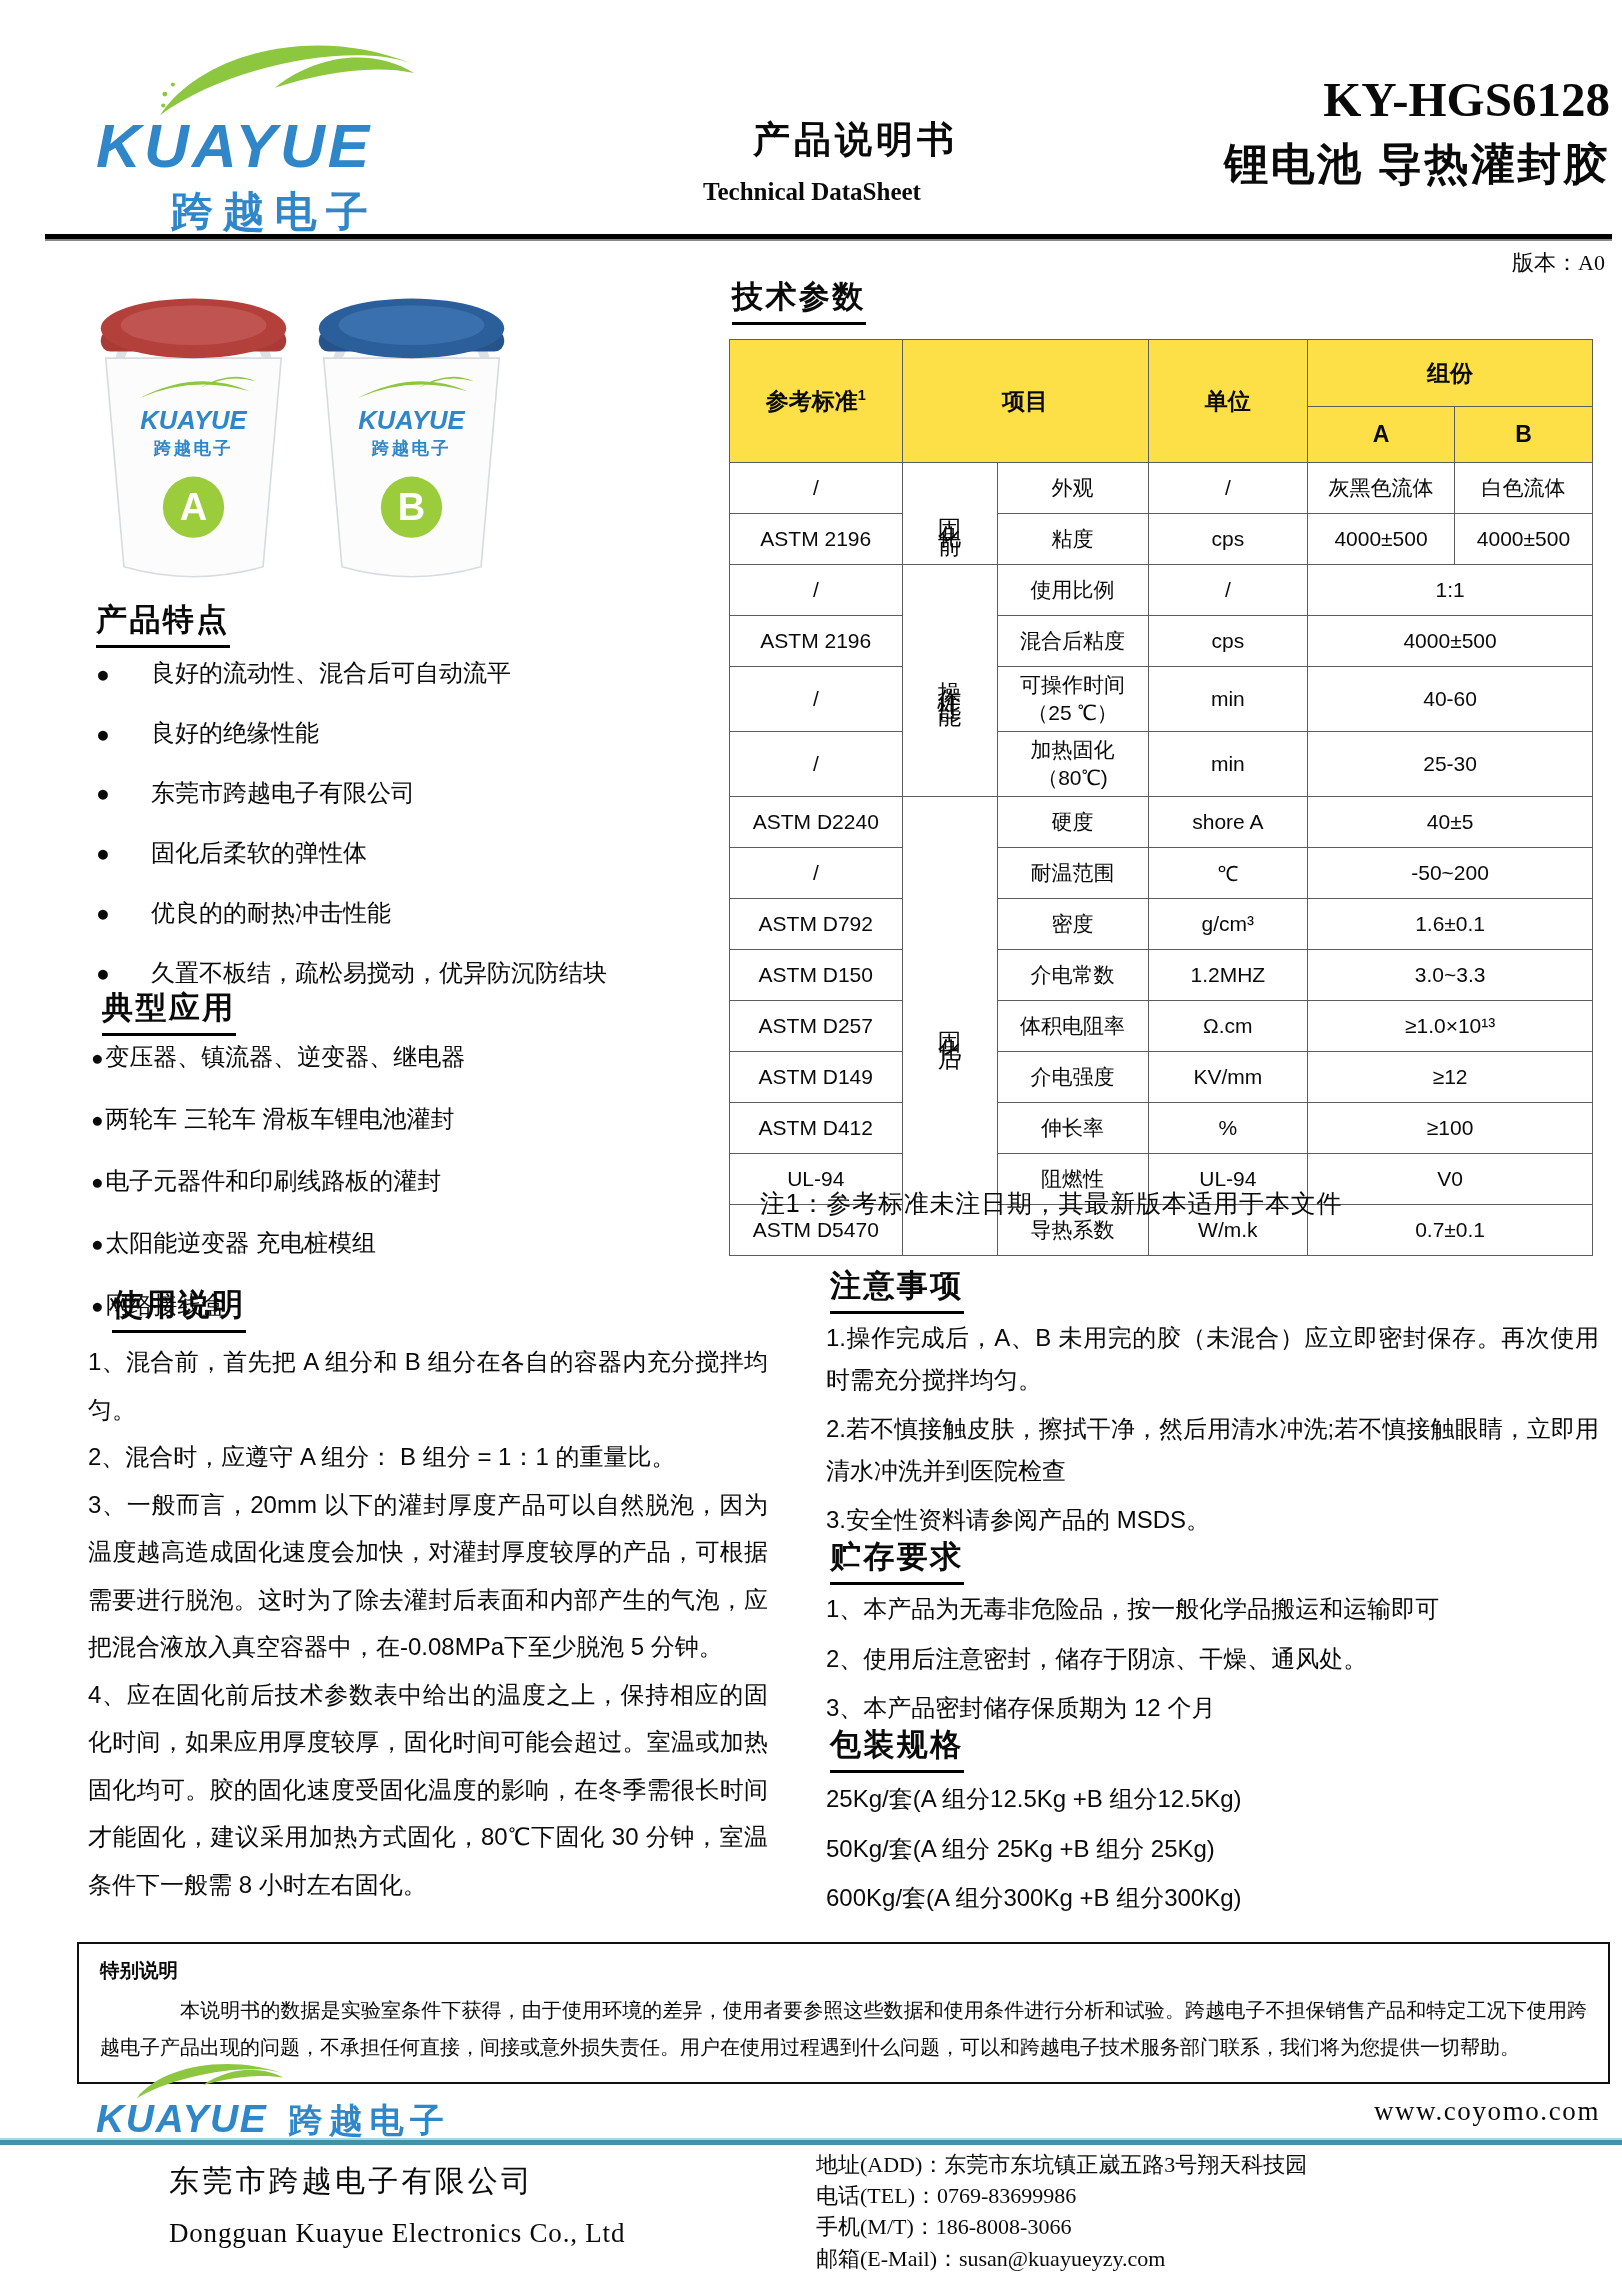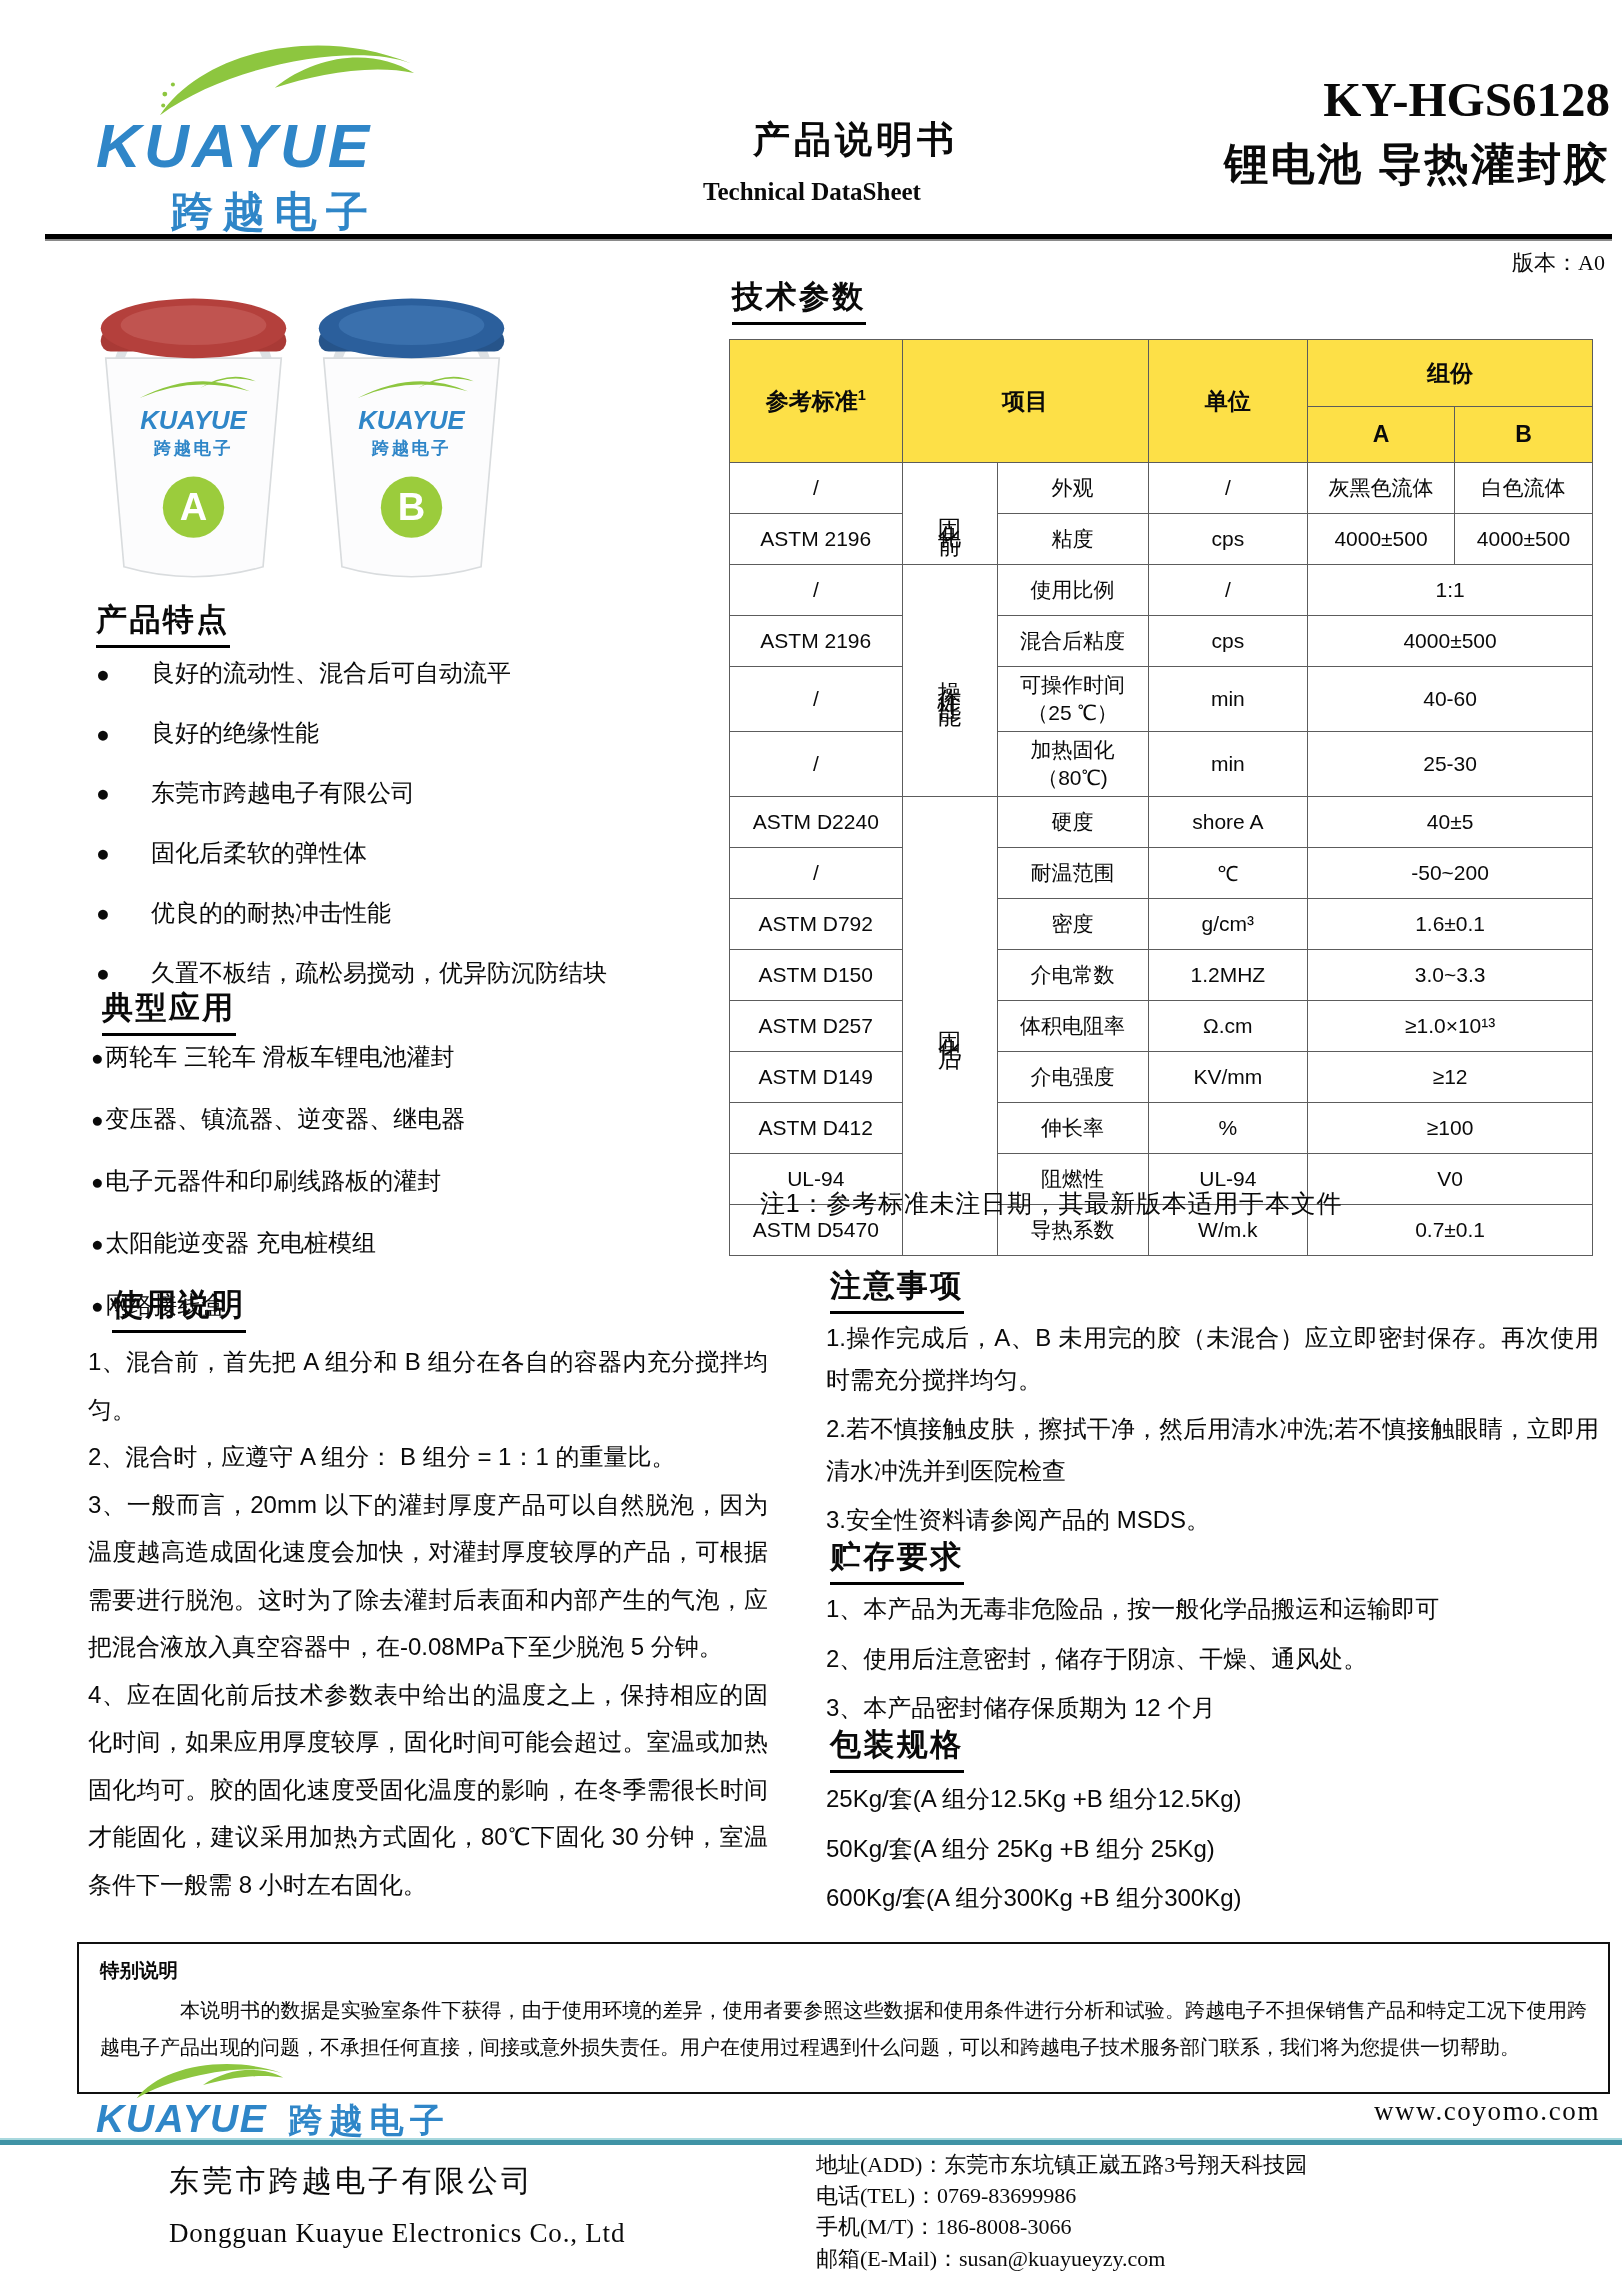--- a/index.html
+++ b/index.html
@@ -44,21 +44,21 @@
   .params tbody td{height:42px;}
   .params sup{font-size:14.6px;}
   .gcell span{writing-mode:vertical-rl;text-orientation:upright;letter-spacing:7.3px;
        font-size:23.5px;font-weight:500;display:inline-block;}
   .footnote{position:absolute;left:760px;top:1187px;font-size:25px;letter-spacing:0.8px;}
   
   .rcol{position:absolute;left:826px;width:773px;font-size:24px;}
   .rcol p{margin:0 0 8px 0;line-height:1.73;text-align:justify;}
   
   .note-box{position:absolute;left:77px;top:1942px;width:1487px;border:2.4px solid #101010;
-            padding:13px 21px 26px 21px;}
+            padding:13px 21px 16px 21px;}
   .nb-title{font-size:19.5px;font-weight:700;}
   .nb-body{font-size:20px;line-height:1.85;text-indent:4em;margin-top:8px;text-align:justify;}
   
   .ft-logo{position:absolute;left:96px;top:2058px;}
   .ft-logo svg{display:block;margin-left:37px;}
   .ft-row{display:flex;align-items:baseline;margin-top:-3.2px;}
   .ft-en{font-size:39px;font-weight:900;font-style:italic;color:#2f86c8;letter-spacing:1.6px;}
   .ft-cn{font-size:34px;font-weight:800;color:#2f86c8;letter-spacing:6.5px;margin-left:21px;}
   .website{position:absolute;right:23px;top:2096px;font-family:"Liberation Serif",serif;
            font-size:27px;letter-spacing:1.6px;}
@@ -152,22 +152,22 @@
         <span class="f-txt">优良的的耐热冲击性能</span>
       </div>
       <div class="f-item">
         <span class="f-dot">●</span>
         <span class="f-txt">久置不板结，疏松易搅动，优异防沉防结块</span>
       </div>
     </div>
 
   <div class="sec-h" style="left:102px;top:987px;"><span>典型应用</span></div>
   <div class="apps" id="apps-list">
+      <div class="a-item"><span class="a-dot">●</span><span>变压器、镇流器、逆变器、继电器</span></div>
       <div class="a-item"><span class="a-dot">●</span><span>两轮车 三轮车 滑板车锂电池灌封</span></div>
-      <div class="a-item"><span class="a-dot">●</span><span>变压器、镇流器、逆变器、继电器</span></div>
       <div class="a-item"><span class="a-dot">●</span><span>电子元器件和印刷线路板的灌封</span></div>
       <div class="a-item"><span class="a-dot">●</span><span>太阳能逆变器 充电桩模组</span></div>
       <div class="a-item"><span class="a-dot">●</span><span>网络接线盒</span></div>
     </div>
 
   <div class="sec-h" style="left:112px;top:1284px;"><span>使用说明</span></div>
   <div class="usage" id="usage-paragraphs">
       <p>1、混合前，首先把 A 组分和 B 组分在各自的容器内充分搅拌均匀。</p>
       <p>2、混合时，应遵守 A 组分： B 组分 = 1：1 的重量比。</p>
       <p>3、一般而言，20mm 以下的灌封厚度产品可以自然脱泡，因为温度越高造成固化速度会加快，对灌封厚度较厚的产品，可根据需要进行脱泡。这时为了除去灌封后表面和内部产生的气泡，应把混合液放入真空容器中，在-0.08MPa下至少脱泡 5 分钟。</p>

